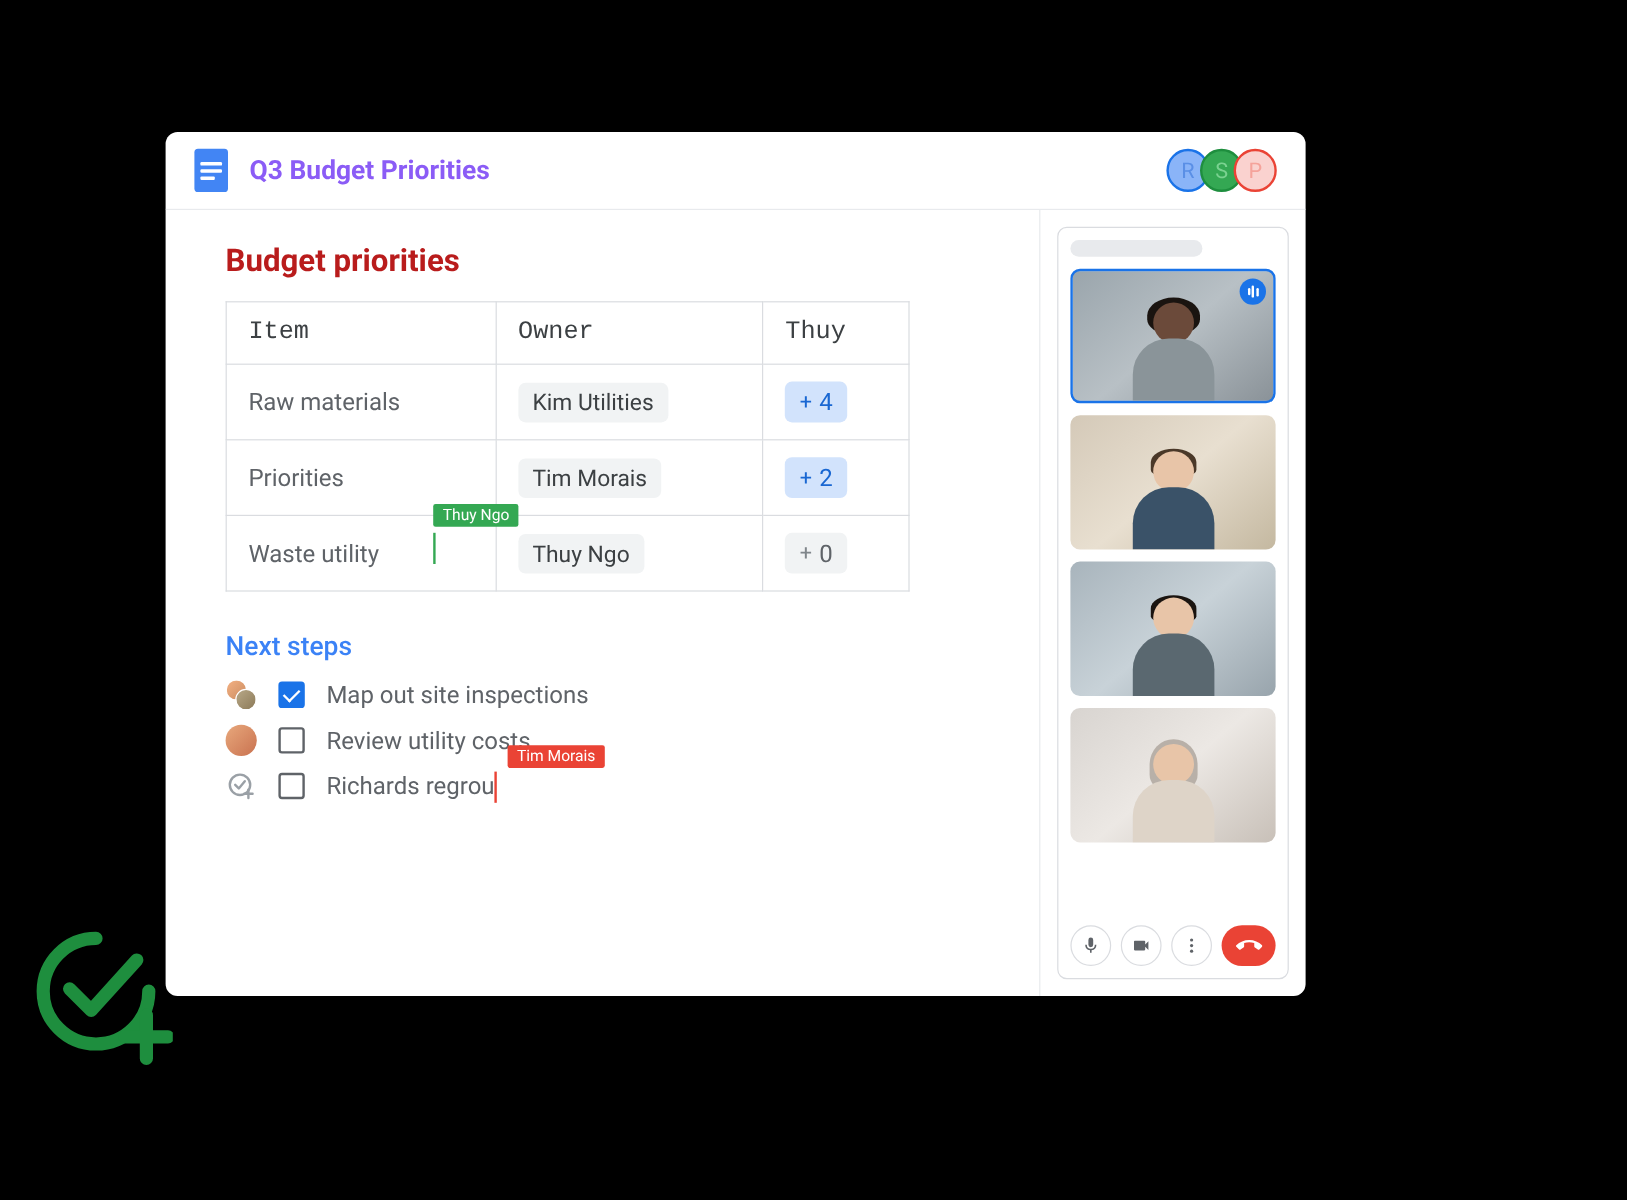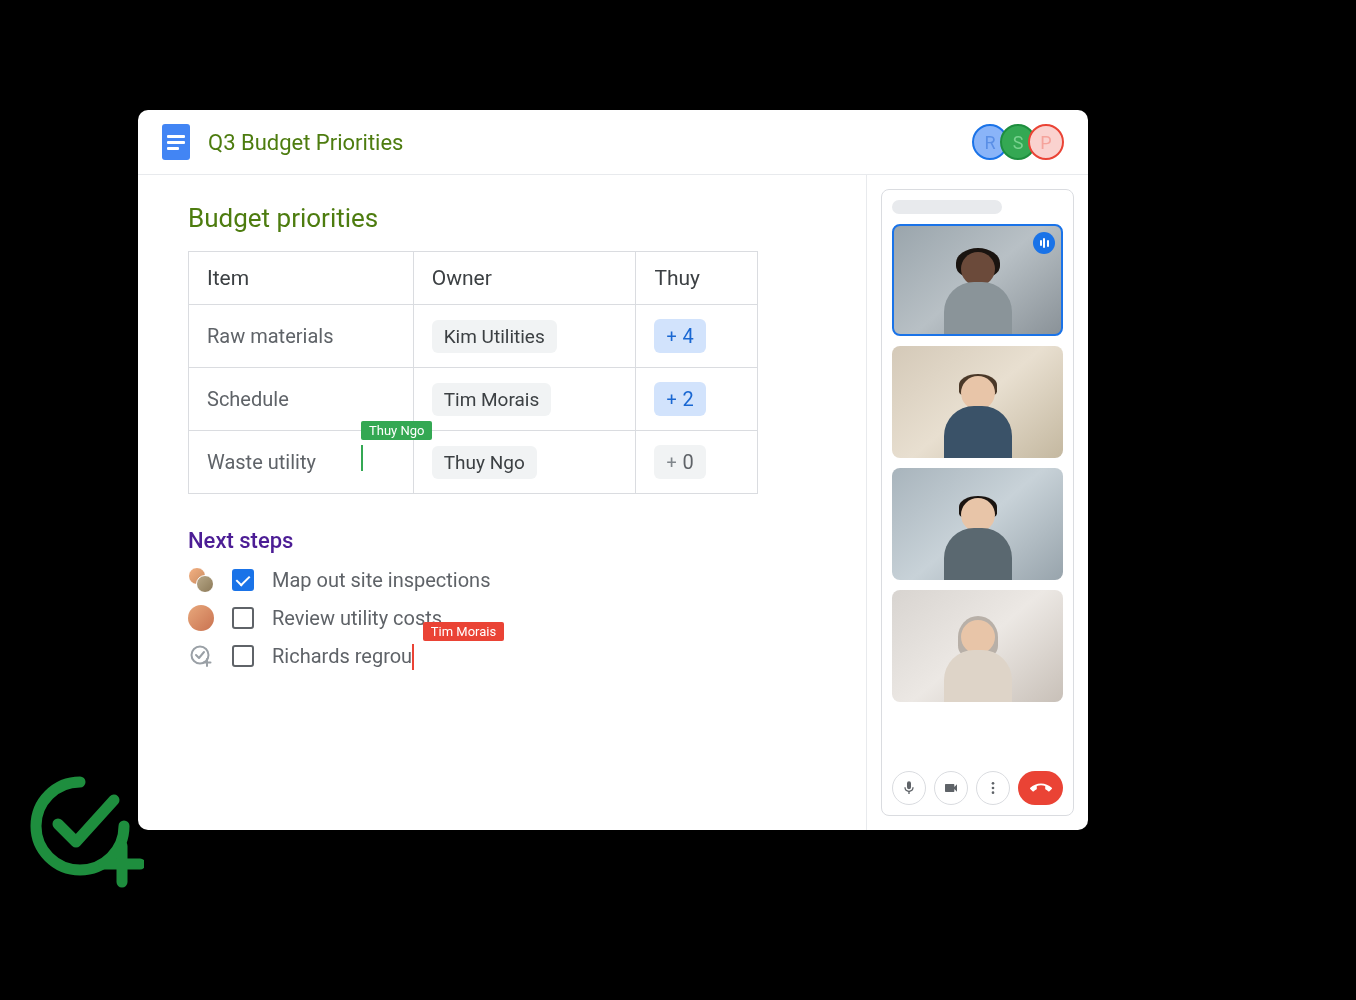--- a/index.html
+++ b/index.html
@@ -42,23 +42,23 @@
     }
     .doc-icon-line {
       height: 3px;
       background: #fff;
       border-radius: 1px;
       width: 100%;
     }
     .doc-icon-line.short { width: 65%; align-self: flex-start; }
     .doc-title {
       font-size: 22px;
-      color: #4d7c0f;
+      color: #8b5cf6;
       flex: 1;
-      font-weight: 400;
+      font-weight: 700;
     }
     .avatars {
       display: flex;
     }
     .avatar-letter {
       width: 36px;
       height: 36px;
       border-radius: 50%;
       display: flex;
       align-items: center;
@@ -80,40 +80,40 @@
       display: flex;
       height: calc(100% - 65px);
     }
     .doc-content {
       flex: 1;
       padding: 28px 50px;
       overflow: auto;
     }
     .section-title {
       font-size: 26px;
-      font-weight: 400;
-      color: #4d7c0f;
+      font-weight: 700;
+      color: #b91c1c;
       margin-bottom: 18px;
     }
     .budget-table {
       border-collapse: collapse;
       width: 100%;
       max-width: 570px;
       margin-bottom: 34px;
     }
     .budget-table th, .budget-table td {
       border: 1px solid #dadce0;
       padding: 14px 18px;
       text-align: left;
       font-size: 20px;
       color: #5f6368;
       font-weight: 400;
       position: relative;
     }
-    .budget-table th { font-size: 21px; color:#3c4043;}
+    .budget-table th { font-size: 21px; color:#3c4043;font-family:Liberation Mono, monospace;}
     .chip {
       display: inline-block;
       background: #f1f3f4;
       color: #3c4043;
       padding: 5px 12px;
       border-radius: 6px;
       font-size: 19px;
     }
     .vote-chip {
       display: inline-flex;
@@ -145,21 +145,21 @@
       position: absolute;
       width: 2px;
       height: 26px;
     }
     .cl-green { background:#34a853; }
     .cl-red   { background:#ea4335; }
 
     .next-steps-title {
       font-size: 22px;
       font-weight: 500;
-      color: #4c1d95;
+      color: #3b82f6;
       margin-bottom: 14px;
     }
     .step-row {
       display: flex;
       align-items: center;
       gap: 18px;
       margin-bottom: 12px;
       position: relative;
       font-size: 20px;
       color: #5f6368;
@@ -367,21 +367,21 @@
         </tr>
         <tr>
           <td>Raw materials</td>
           <td><span class="chip">Kim Utilities</span></td>
           <td><span class="vote-chip blue">
                   <span class="vote-plus">+</span>
                   <span class="vote-num">4</span>
                 </span></td>
         </tr>
         <tr>
-          <td>Schedule</td>
+          <td>Priorities</td>
           <td><span class="chip">Tim Morais</span></td>
           <td><span class="vote-chip blue">
                   <span class="vote-plus">+</span>
                   <span class="vote-num">2</span>
                 </span></td>
         </tr>
         <tr>
           <td style="position:relative;">
             <span>Waste utility</span>
             <span class="cursor-line cl-green" style="left:172px; top:14px;"></span>

